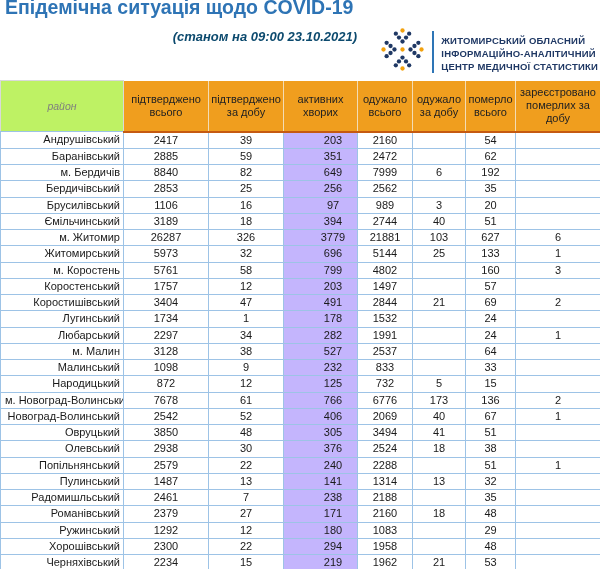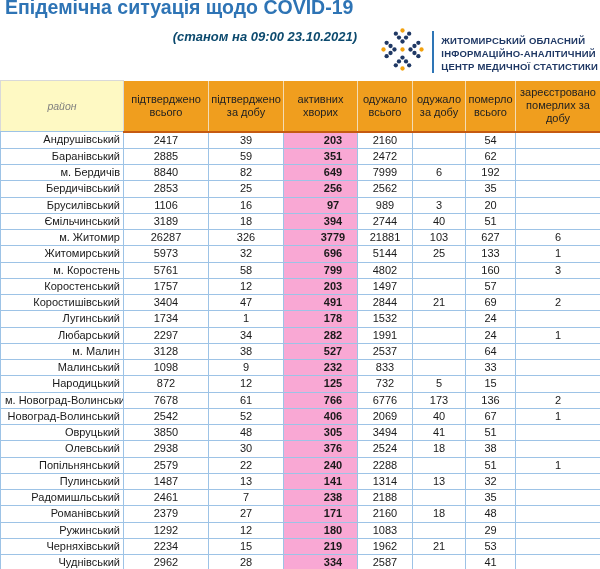--- a/index.html
+++ b/index.html
@@ -19,30 +19,30 @@
   .org-line{font-size:9.5px;font-weight:bold;color:#1F3864;line-height:13px;letter-spacing:0.2px;white-space:nowrap;}
   
   table{border-collapse:collapse;table-layout:fixed;width:600px;}
   thead th{
     background:#F09E1E;color:#222;font-weight:normal;font-size:11px;line-height:13px;
     height:50px;padding:0 2px;vertical-align:middle;text-align:center;
     border-left:1px solid #f3dcb4;border-right:1px solid #f3dcb4;
     border-bottom:2px solid #C55A11;
   }
   thead th.h-district{
-    background:#fef9c3;color:#7f7f7f;font-style:italic;font-size:10.5px;
+    background:#bef264;color:#7f7f7f;font-style:italic;font-size:10.5px;
     border:1px solid #d9d9d9;border-bottom:1px solid #9DC3E6;
   }
   tbody td{
     height:15.25px;border:1px solid #9DC3E6;font-size:11px;color:#1a1a1a;
     padding:0 3px;text-align:center;vertical-align:middle;line-height:13px;
     white-space:nowrap;overflow:hidden;
   }
   tbody td.c-district{text-align:right;padding-left:4px;}
-  td.active-col{background:#f9a8d4;font-weight:bold;padding-left:28px;}
+  td.active-col{background:#c4b5fd;font-weight:normal;padding-left:28px;}
 </style>
 </head>
 <body>
 
 <div class="page">
 
   <div class="top">
     <div class="titles">
       <div class="t-line">Епідемічна ситуація щодо COVID-19</div>
       <div class="date">(станом на 09:00 23.10.2021)</div>
@@ -357,20 +357,30 @@
           <td class="c-district">Ружинський</td>
           <td>1292</td>
           <td>12</td>
           <td class="active-col">180</td>
           <td>1083</td>
           <td></td>
           <td>29</td>
           <td></td>
         </tr>
         <tr>
+          <td class="c-district">Хорошівський</td>
+          <td>2300</td>
+          <td>22</td>
+          <td class="active-col">294</td>
+          <td>1958</td>
+          <td></td>
+          <td>48</td>
+          <td></td>
+        </tr>
+        <tr>
           <td class="c-district">Черняхівський</td>
           <td>2234</td>
           <td>15</td>
           <td class="active-col">219</td>
           <td>1962</td>
           <td>21</td>
           <td>53</td>
           <td></td>
         </tr>
         <tr>

